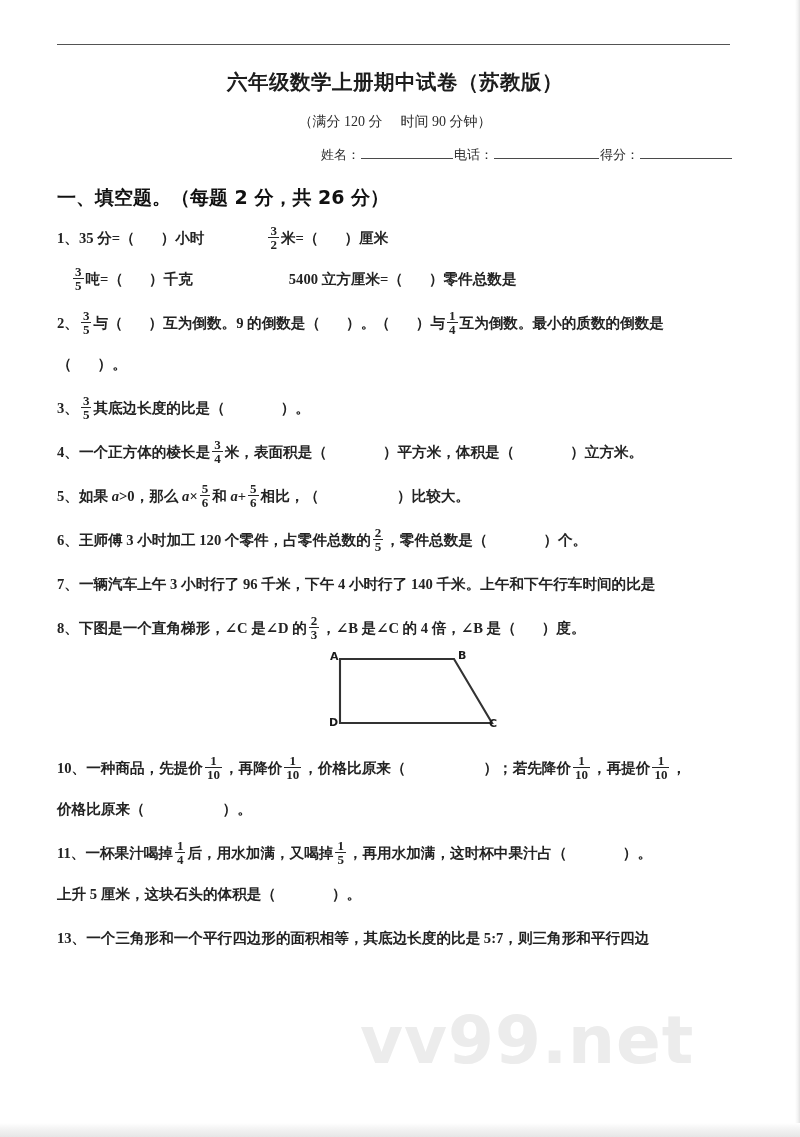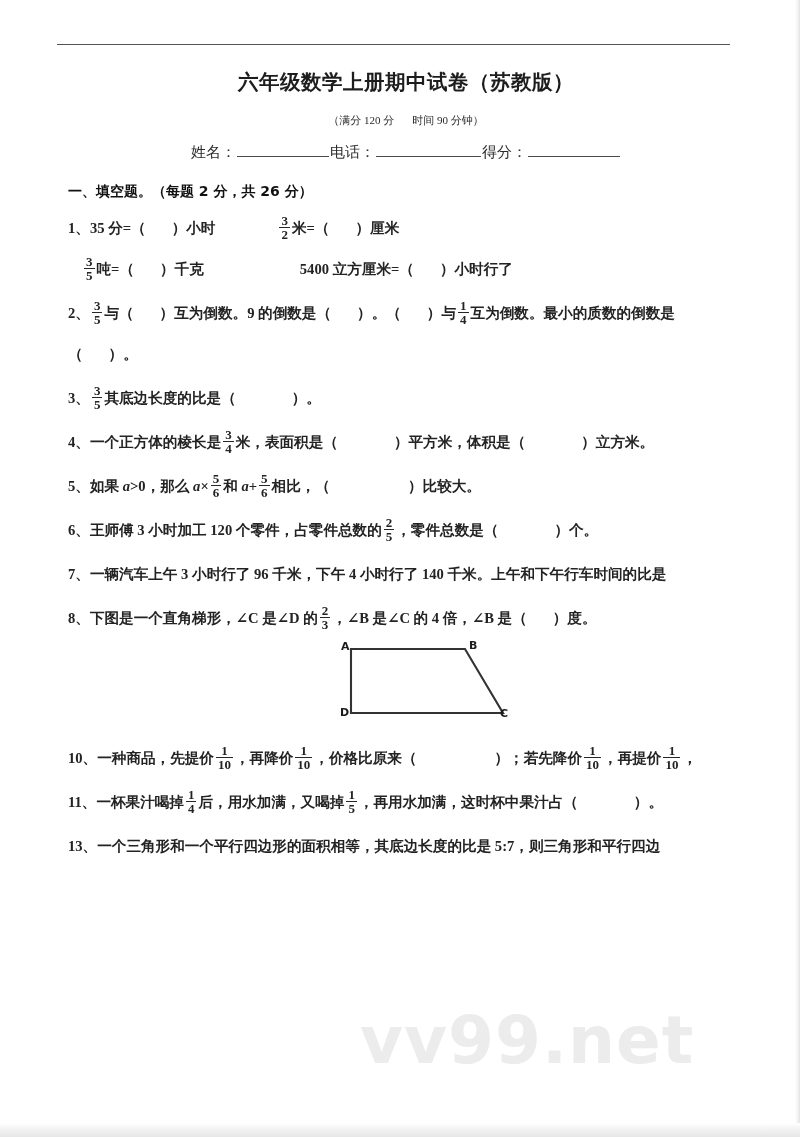--- a/index.html
+++ b/index.html
@@ -28,21 +28,20 @@
     position: absolute;
     left: 0; bottom: 0;
     width: 800px; height: 14px;
     background: linear-gradient(to bottom, #ffffff, #f4f4f4 40%, #e6e6e6);
   }
   .content {
     position: absolute;
     left: 57px;
     top: 0;
     width: 676px;
-    margin-left: 11px;
   }
 
   
   .watermark {
     position: absolute;
     left: 360px;
     top: 1002px;
     font-family: "DejaVu Sans", sans-serif;
     font-weight: bold;
     font-size: 66px;
@@ -69,49 +68,49 @@
     font-family: "DejaVu Sans", sans-serif;
     font-weight: bold;
     font-size: 20.5px;
     color: #1d1d1d;
     letter-spacing: 0.5px;
   }
   .doc-subtitle {
     margin: 0;
     padding-top: 17px;
     text-align: center;
-    font-size: 11px;
+    font-size: 14px;
     color: #2b2b2b;
   }
   .doc-subtitle .gap { display:inline-block; width: 18px; }
   .info-line {
     margin: 0;
     padding-top: 15px;
-    text-align: center;
-    font-size: 15px;
+    text-align: right;
+    font-size: 13px;
     color: #2b2b2b;
     white-space: nowrap;
   }
   .blank-rule {
     display: inline-block;
     border-bottom: 1.3px solid #4a4a4a;
     vertical-align: baseline;
     margin: 0 1px;
   }
   .bl-name  { width: 92px; }
   .bl-phone { width: 105px; }
   .bl-score { width: 92px; }
 
   
   .section-head {
     margin: 0;
     padding-top: 21px;
     font-family: "DejaVu Sans", sans-serif;
     font-weight: bold;
-    font-size: 14px;
+    font-size: 19px;
     color: #111;
   }
 
   
   .q {
     font-size: 14.6px;
     color: #232323;
     line-height: 34px;
     margin: 0;
     padding-top: 10px;
@@ -188,21 +187,21 @@
     <p class="info-line">
       <span>姓名：</span><span class="blank-rule bl-name"></span><span>电话：</span><span class="blank-rule bl-phone"></span><span>得分：</span><span class="blank-rule bl-score"></span>
     </p>
 
     <p class="section-head">一、填空题。（每题 2 分，共 26 分）</p>
 
     <p class="q">
       <span>1、</span><span>35 分=（</span><span class="blank-paren"><span class="inner"></span></span><span>）小时</span><span class="sp-lg"></span><span class="frac"><span class="num">3</span><span class="den">2</span></span><span>米=（</span><span class="blank-paren"><span class="inner"></span></span><span>）厘米</span>
     </p>
     <p class="q tight">
-      <span class="sp-sm"></span><span class="frac"><span class="num">3</span><span class="den">5</span></span><span>吨=（</span><span class="blank-paren"><span class="inner"></span></span><span>）千克</span><span class="sp-lg"></span><span class="sp-md"></span><span>5400 立方厘米=（</span><span class="blank-paren"><span class="inner"></span></span><span>）小时行了</span>
+      <span class="sp-sm"></span><span class="frac"><span class="num">3</span><span class="den">5</span></span><span>吨=（</span><span class="blank-paren"><span class="inner"></span></span><span>）千克</span><span class="sp-lg"></span><span class="sp-md"></span><span>5400 立方厘米=（</span><span class="blank-paren"><span class="inner"></span></span><span>）零件总数是</span>
     </p>
 
     <p class="q">
       <span>2、</span><span class="frac"><span class="num">3</span><span class="den">5</span></span><span>与（</span><span class="blank-paren"><span class="inner"></span></span><span>）互为倒数。9 的倒数是（</span><span class="blank-paren"><span class="inner"></span></span><span>）。（</span><span class="blank-paren"><span class="inner"></span></span><span>）与</span><span class="frac"><span class="num">1</span><span class="den">4</span></span><span>互为倒数。最小的质数的倒数是</span>
     </p>
     <p class="q tight">
       <span>（</span><span class="blank-paren"><span class="inner"></span></span><span>）。</span>
     </p>
 
     <p class="q">
@@ -236,24 +235,30 @@
       <span class="fig-label lab-a">A</span>
       <span class="fig-label lab-b">B</span>
       <span class="fig-label lab-c">C</span>
       <span class="fig-label lab-d">D</span>
     </div>
 
 
     <p class="q">
       <span>10、</span><span>一种商品，先提价</span><span class="frac"><span class="num">1</span><span class="den">10</span></span><span>，再降价</span><span class="frac"><span class="num">1</span><span class="den">10</span></span><span>，价格比原来（</span><span class="blank-paren"><span class="inner xwide"></span></span><span>）；若先降价</span><span class="frac"><span class="num">1</span><span class="den">10</span></span><span>，再提价</span><span class="frac"><span class="num">1</span><span class="den">10</span></span><span>，</span>
     </p>
+    <p class="q tight">
+      <span>价格比原来（</span><span class="blank-paren"><span class="inner xwide"></span></span><span>）。</span>
+    </p>
 
     <p class="q">
       <span>11、</span><span>一杯果汁喝掉</span><span class="frac"><span class="num">1</span><span class="den">4</span></span><span>后，用水加满，又喝掉</span><span class="frac"><span class="num">1</span><span class="den">5</span></span><span>，再用水加满，这时杯中果汁占（</span><span class="blank-paren"><span class="inner wide"></span></span><span>）。</span>
     </p>
 
+    <p class="q tight">
+      <span>上升 5 厘米，这块石头的体积是（</span><span class="blank-paren"><span class="inner wide"></span></span><span>）。</span>
+    </p>
 
     <p class="q">
       <span>13、</span><span>一个三角形和一个平行四边形的面积相等，其底边长度的比是 5:7，则三角形和平行四边</span>
     </p>
 
   </div>
 </div>
 
 </body></html>

